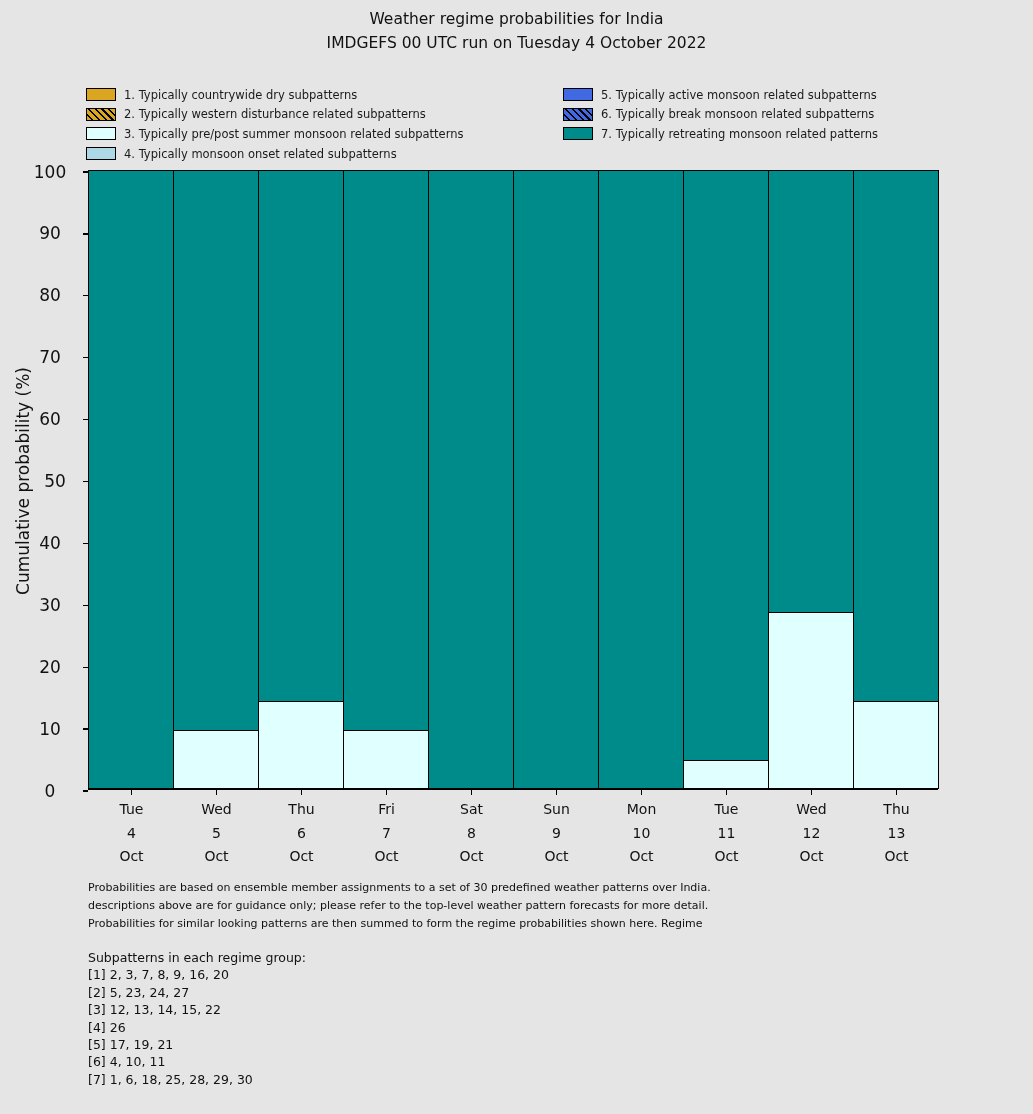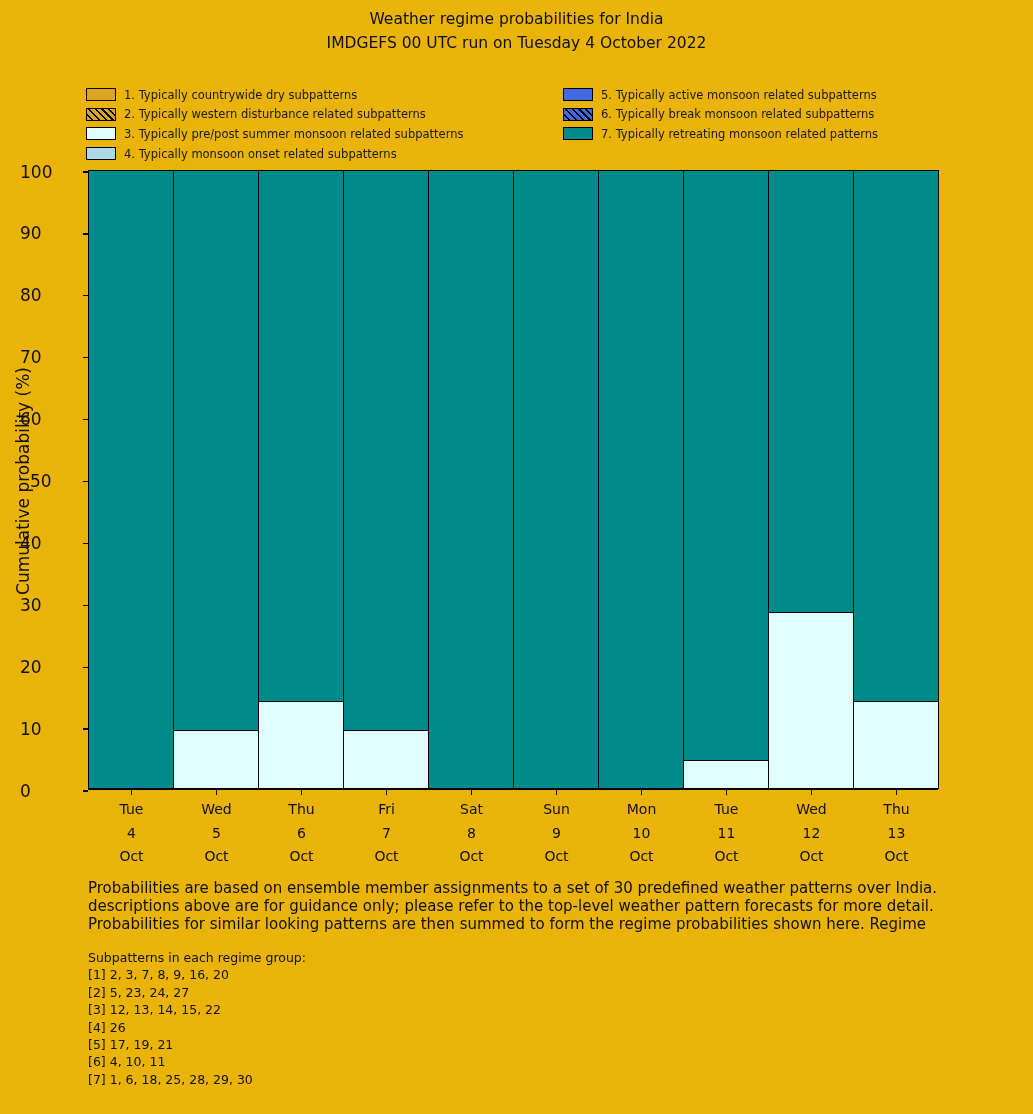--- a/index.html
+++ b/index.html
@@ -1,18 +1,18 @@
 <!DOCTYPE html>
 <html><head>
 <meta charset="utf-8">
 <style>
   * { margin:0; padding:0; box-sizing:border-box; }
   html,body { background:#ffffff; }
   #app {
-    position:relative; width:1033px; height:1114px; background:#eab308;
+    position:relative; width:1033px; height:1114px; background:#e5e5e5;
     font-family:"DejaVu Sans","Liberation Sans",sans-serif; color:#111111;
     overflow:hidden;
   }
   .title-block { position:absolute; top:7px; left:0; width:1033px; text-align:center; }
   .title-line { font-size:15.5px; line-height:24px; color:#111111; }
 
   .legend-col { position:absolute; top:85px; }
   .legend-col.left { left:86px; }
   .legend-col.right { left:563px; }
   .legend-row { display:flex; align-items:center; height:19.6px; }
@@ -24,39 +24,39 @@
   }
   .legend-label { font-size:11.5px; color:#1a1a1a; white-space:nowrap; }
 
   .plot {
     position:absolute; left:88px; top:171px; width:850px; height:619px;
     border:1.2px solid #000000;
   }
   .bar-seg { position:absolute; border:1.2px solid #000000; }
 
   .ytick-label {
-    position:absolute; right:calc(100% + 9px); width:60px; text-align:left;
+    position:absolute; right:calc(100% + 9px); width:60px; text-align:center;
     font-size:17px; line-height:21px; color:#111111;
   }
   .ytick-mark { position:absolute; right:calc(100% + 1px); width:5px; height:1.4px; background:#000000; }
   .xtick-mark { position:absolute; top:calc(100% + 1px); width:1.4px; height:5px; background:#000000; }
   .xtick-label {
     position:absolute; top:calc(100% + 9px); width:85px; text-align:center;
     font-size:14px; line-height:23.5px; color:#111111;
   }
   .ylabel-wrap {
     position:absolute; left:-80px; top:0; height:100%; width:28px;
     display:flex; align-items:center; justify-content:center;
   }
   .ylabel {
     writing-mode:vertical-rl; transform:rotate(180deg);
     font-size:17px; color:#111111; white-space:nowrap;
   }
 
-  .footnote { position:absolute; left:88px; top:879px; font-size:15px; line-height:18.2px; color:#111111; }
+  .footnote { position:absolute; left:88px; top:879px; font-size:11px; line-height:18.2px; color:#111111; }
   .subpatterns { position:absolute; left:88px; top:949px; font-size:12.5px; line-height:17.4px; color:#111111; }
 </style>
 </head>
 <body>
 
 <div id="app">
 
   <div class="title-block">
     <div class="title-line">Weather regime probabilities for India</div>
     <div class="title-line">IMDGEFS 00 UTC run on Tuesday 4 October 2022</div>

